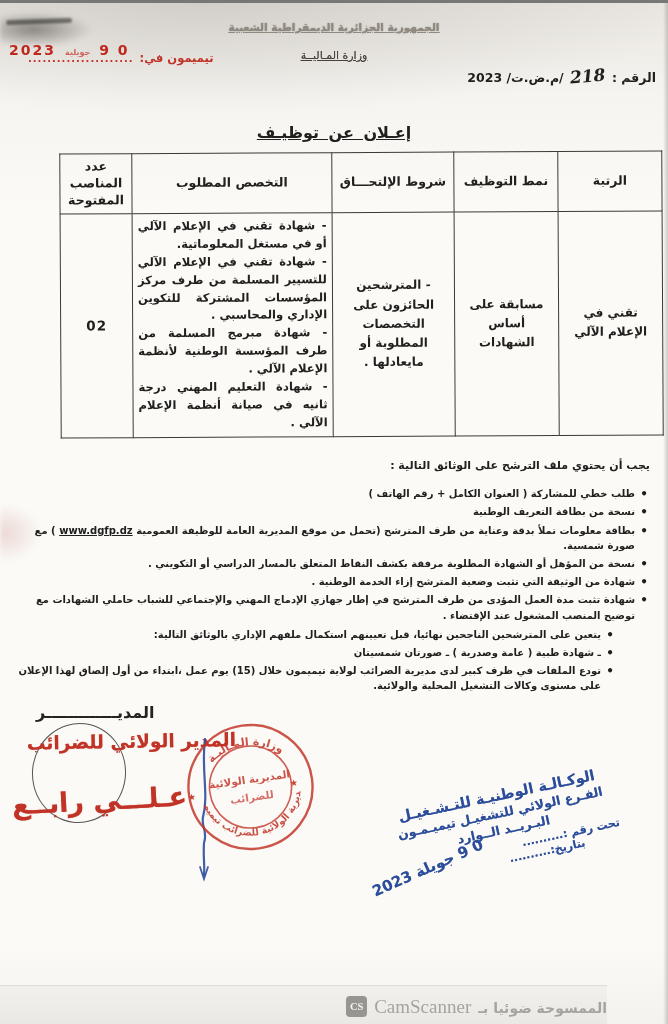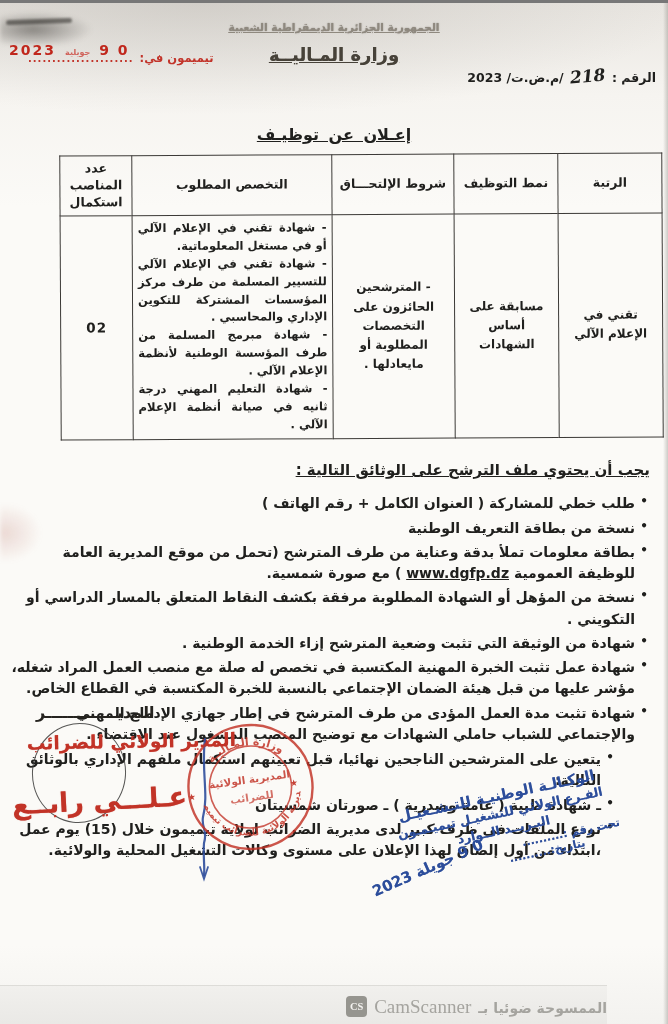--- a/index.html
+++ b/index.html
@@ -21,21 +21,21 @@
     background:linear-gradient(90deg, rgba(120,115,108,0), rgba(120,115,108,.35)); }
   .smudge-left { position:absolute; left:0; top:500px; width:42px; height:60px;
     background:radial-gradient(ellipse at 10% 50%, rgba(190,120,110,.25), rgba(190,120,110,0) 70%);
     filter:blur(2px); }
 
   
   .top-head { text-align:center; padding-top:13px; }
   .republic { display:inline-block; font-size:10.5px; font-weight:700; color:#8f897f;
     text-decoration:underline; letter-spacing:.4px; text-shadow:0 0 1.3px rgba(110,104,95,.9); }
   .ministry { margin-top:9px; }
-  .ministry span { display:inline-block; font-size:18px; font-weight:700; color:#474239;
+  .ministry span { display:inline-block; font-size:11px; font-weight:400; color:#474239;
     text-decoration:underline; text-shadow:0 0 .6px rgba(80,75,66,.7); }
 
   .hdr-right { position:absolute; right:12px; top:52px; text-align:right;
     font-size:12.5px; font-weight:700; line-height:1.4; }
   .ref-line { margin-top:10px; }
   .ref-num { display:inline-block; font-family:"DejaVu Serif", serif; font-style:italic;
     font-size:17px; transform:rotate(-5deg); margin:0 2px; }
   .pd { position:absolute; left:28px; top:48px; color:#c2342a; font-size:11.5px; font-weight:700; }
   .pd-group { position:relative; display:inline-block; margin-right:2px; }
   .pd-dots { letter-spacing:1px; font-size:10px; }
@@ -57,22 +57,22 @@
   table.jobs th, table.jobs td { border:1.4px solid #3c3a37; font-weight:700;
     vertical-align:middle; text-align:center; padding:4px 5px; }
   table.jobs th { font-size:12.5px; height:46px; line-height:1.35; }
   td.c-spec { text-align:justify; }
   .spec-line { font-size:11.6px; line-height:1.55; text-align:justify; text-align-last:right; }
   td.c-cond, td.c-mode, td.c-rank { font-size:12px; line-height:1.6; }
   td.c-pos { font-size:13.5px; letter-spacing:1px; }
 
   
   .docs { margin:22px 14px 0 10px; font-weight:700; }
-  .docs-intro { font-size:15px; margin:0 4px 14px 0;text-decoration:underline; }
-  ul.doc-list { list-style:none; margin:0; padding:0 6px 0 0; font-size:14px; line-height:1.52; }
+  .docs-intro { font-size:11px; margin:0 4px 14px 0; }
+  ul.doc-list { list-style:none; margin:0; padding:0 6px 0 0; font-size:10px; line-height:1.52; }
   ul.doc-list li { position:relative; padding-right:13px; margin-bottom:3px; text-align:right; }
   ul.doc-list li::before { content:"•"; position:absolute; right:0; top:-1px; font-size:12px; }
   ul.final-list { padding-right:40px; margin-top:4px; }
   .dz-link { text-decoration:underline; direction:ltr; unicode-bidi:embed; }
 
   
   .sig-area { position:absolute; left:0; top:692px; width:360px; height:200px; }
   .director-label { position:absolute; left:36px; top:8px; font-size:16px; font-weight:700;
     color:#25231f; white-space:nowrap; }
   .red-title-stamp { position:absolute; left:6px; top:36px; width:230px; font-size:18.5px;
@@ -157,21 +157,21 @@
         <col style="width:122px">
       <col style="width:200px">
         <col style="width:72px">
     </colgroup>
     <thead>
       <tr>
         <th>الرتبة</th>
         <th>نمط التوظيف</th>
         <th>شروط الإلتحـــاق</th>
         <th>التخصص المطلوب</th>
-        <th>عدد المناصب استكمال</th>
+        <th>عدد المناصب المفتوحة</th>
       </tr>
     </thead>
     <tbody>
       <tr>
         <td class="c-rank">تقني في الإعلام الآلي</td>
         <td class="c-mode">مسابقة على أساس الشهادات</td>
         <td class="c-cond">- المترشحين الحائزون على التخصصات المطلوبة أو مايعادلها .</td>
         <td class="c-spec">
           <div class="spec-line">- شهادة تقني في الإعلام الآلي  أو في مستغل المعلوماتية.</div>
           <div class="spec-line">- شهادة تقني في الإعلام الآلي  للتسيير المسلمة من طرف مركز المؤسسات المشتركة للتكوين الإداري والمحاسبي .</div>
@@ -184,21 +184,20 @@
   </table>
 
   <div class="docs">
     <p class="docs-intro">يجب أن يحتوي ملف الترشح على الوثائق التالية :</p>
     <ul class="doc-list">
       <li>طلب خطي للمشاركة ( العنوان الكامل + رقم الهاتف )</li>
       <li>نسخة من بطاقة التعريف الوطنية</li>
       <li><span>بطاقة معلومات تملأ بدقة وعناية من طرف المترشح (تحمل من موقع المديرية العامة للوظيفة العمومية </span><span class="dz-link">www.dgfp.dz</span><span> )  مع صورة شمسية.</span></li>
       <li>نسخة من المؤهل أو الشهادة المطلوبة مرفقة بكشف النقاط المتعلق بالمسار الدراسي أو التكويني .</li>
       <li>شهادة من الوثيقة التي تثبت وضعية المترشح إزاء الخدمة الوطنية .</li>
-      <li>شهادة عمل تثبت الخبرة المهنية المكتسبة في تخصص له صلة مع منصب العمل المراد شغله، مؤشر عليها من قبل هيئة الضمان الإجتماعي بالنسبة للخبرة المكتسبة في القطاع الخاص.</li>
       <li>شهادة تثبت مدة العمل المؤدى من طرف المترشح في إطار جهازي الإدماج المهني والإجتماعي للشباب حاملي الشهادات مع توضيح المنصب المشغول عند الإقتضاء .</li>
     </ul>
     <ul class="doc-list final-list">
       <li>يتعين على المترشحين الناجحين نهائيا، قبل تعيينهم استكمال ملفهم الإداري بالوثائق التالية:</li>
       <li>ـ شهادة طبية ( عامة وصدرية ) ـ صورتان شمسيتان</li>
       <li>تودع الملفات في ظرف كبير لدى مديرية الضرائب لولاية تيميمون خلال (15) يوم عمل ،ابتداء من أول إلصاق لهذا  الإعلان على مستوى وكالات التشغيل المحلية والولائية.</li>
     </ul>
   </div>
 
   <div class="sig-area">

